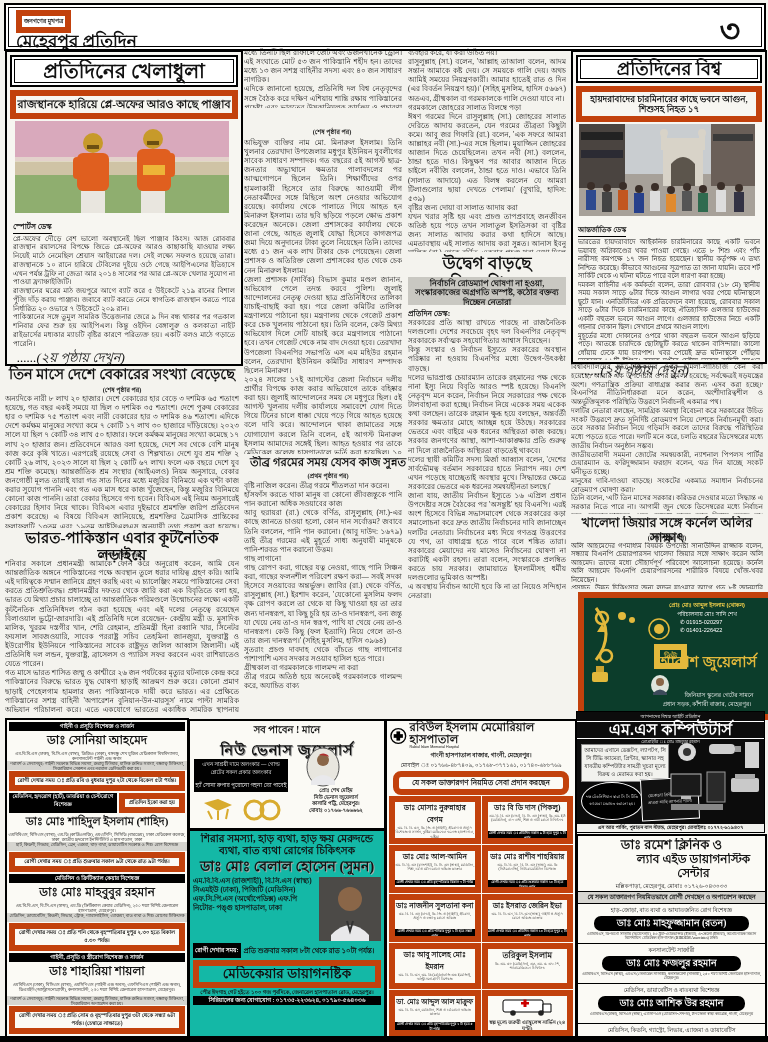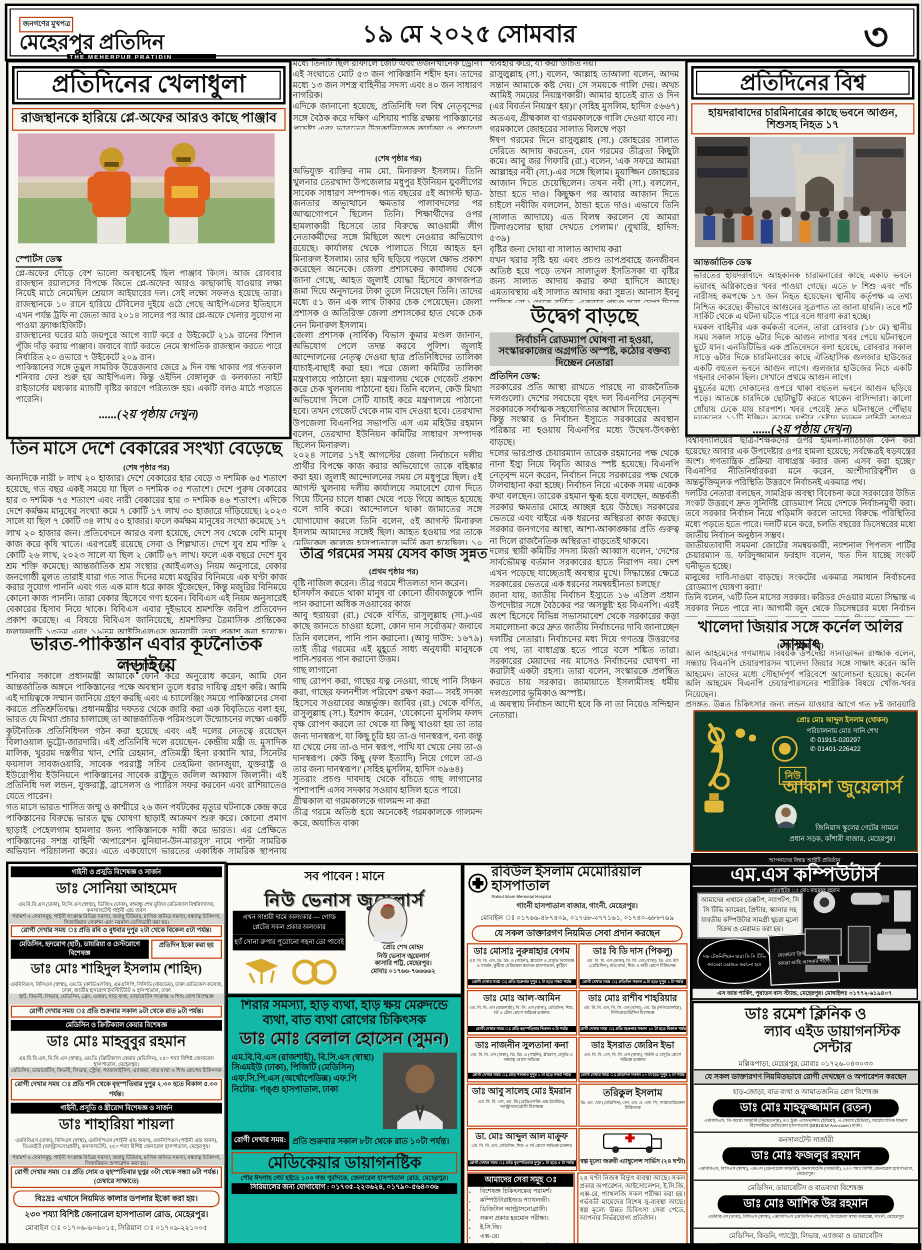--- a/index.html
+++ b/index.html
@@ -2,22 +2,22 @@
 <html><head>
 <meta charset="utf-8">
 <style>
   html,body{margin:0;padding:0;background:#8a8a8a;}
   .page{position:relative;width:768px;height:1042px;background:#f4f3ee;color:#111;
         font-family:"Liberation Serif","DejaVu Serif",serif;overflow:hidden;}
   .abs{position:absolute;}
   .bt{font-size:7.3px;line-height:1.25;text-align:justify;overflow:hidden;white-space:pre-line;}
   .hl{font-weight:bold;text-align:center;overflow:hidden;line-height:1.15;}
   .cn{font-size:6.3px;text-align:center;font-weight:bold;overflow:hidden;}
-  .cnr{font-size:10px;text-align:center;font-weight:bold;font-style:italic;}
-  .box1{border:1px solid #c2410c;}
+  .cnr{font-size:13px;text-align:left;font-weight:normal;font-style:italic;}
+  .box1{border:6px solid #c2410c;}
   .box2{border:2px solid #000;}
   .inv{background:#000;color:#fff;}
   .sec{border:2px solid #000;box-shadow:inset 0 0 0 2px #fff,inset 0 0 0 3px #000;
        background:#fff;font-weight:bold;text-align:center;overflow:hidden;}
   .byl{font-weight:bold;font-size:7.5px;border-bottom:1px solid #000;display:inline-block;}
   .gray{background:#d6d5d0;}
   .adsans{font-family:"Liberation Sans","DejaVu Sans",sans-serif;}
   .pill{background:#000;color:#fff;border-radius:7px;font-weight:bold;text-align:center;overflow:hidden;}
   ul.svc{margin:1px 0 0 10px;padding:0;font-size:5.2px;line-height:1.45;}
   .docname{font-weight:bold;text-align:center;overflow:hidden;}
@@ -29,21 +29,20 @@
 <body>
 
 <div class="page">
 
   <div class="abs sec" style="left:4px;top:3px;width:758px;height:44px;">
     <div class="abs" style="left:10px;top:4px;width:190px;height:36px;text-align:left;">
       <div class="box1" style="display:inline-block;font-size:6px;font-weight:bold;padding:0 2px;">জনগণের মুখপত্র</div>
       <div style="font-size:17px;font-weight:bold;line-height:1.05;">মেহেরপুর প্রতিদিন</div>
       <div class="inv adsans" style="font-size:5px;letter-spacing:1px;padding:0 2px;width:120px;margin-left:40px;">THE MEHERPUR PRATIDIN</div>
     </div>
-    <div class="abs" style="left:240px;top:8px;width:290px;font-size:20px;font-weight:bold;text-align:center;">১৯ মে ২০২৫ সোমবার</div>
     <div class="abs" style="left:700px;top:1px;width:48px;font-size:32px;font-weight:bold;text-align:center;">৩</div>
   </div>
 
   <div class="abs box2" style="left:5px;top:50px;width:234px;height:312px;background:#f7f6f1;">
     <div class="sec" style="margin:3px;height:28px;font-size:20px;line-height:28px;">প্রতিদিনের খেলাধুলা</div>
     <div class="box1 hl" style="margin:1px 3px;font-size:11px;padding:2px 1px;">রাজস্থানকে হারিয়ে প্লে-অফের আরও কাছে পাঞ্জাব</div>
     <svg style="display:block;margin:2px 8px;" width="214" height="92" viewBox="0 0 214 92">
       <rect x="0" y="0" width="214" height="40" fill="#d9a9bc"></rect>
       <rect x="0" y="40" width="214" height="14" fill="#cfc3a5"></rect>
       <rect x="0" y="54" width="214" height="38" fill="#8fae6f"></rect>

